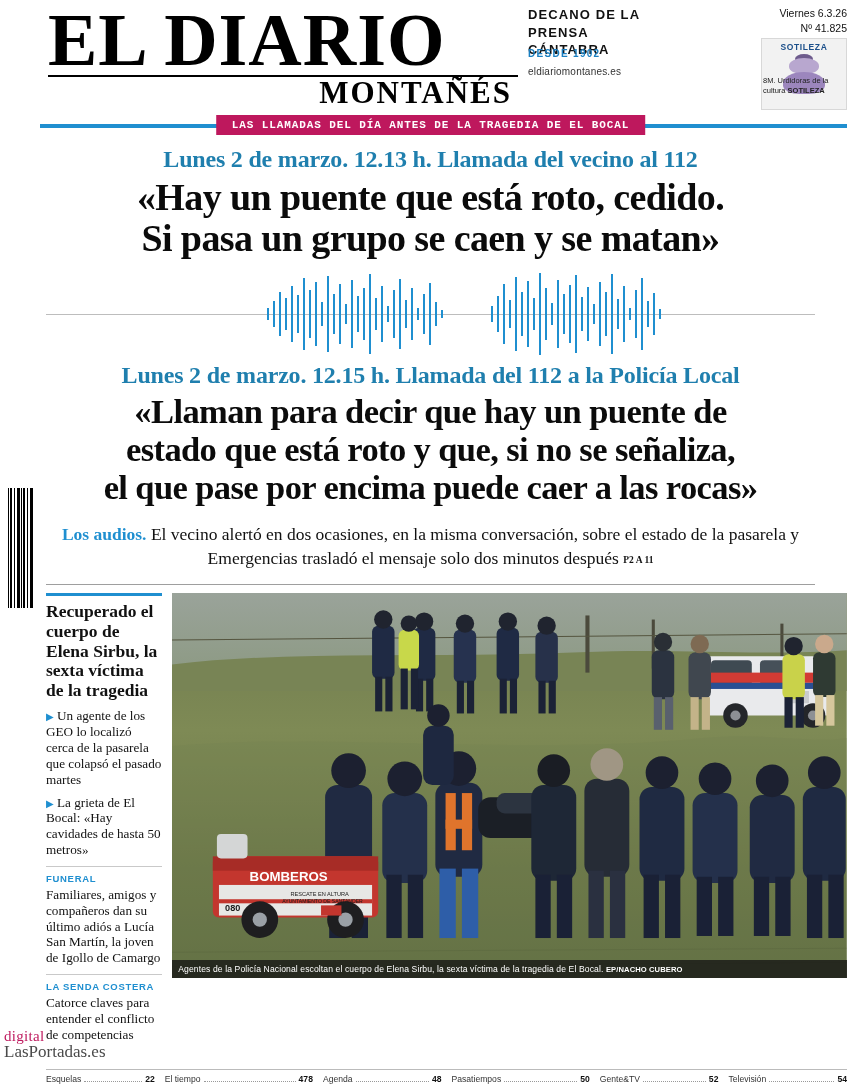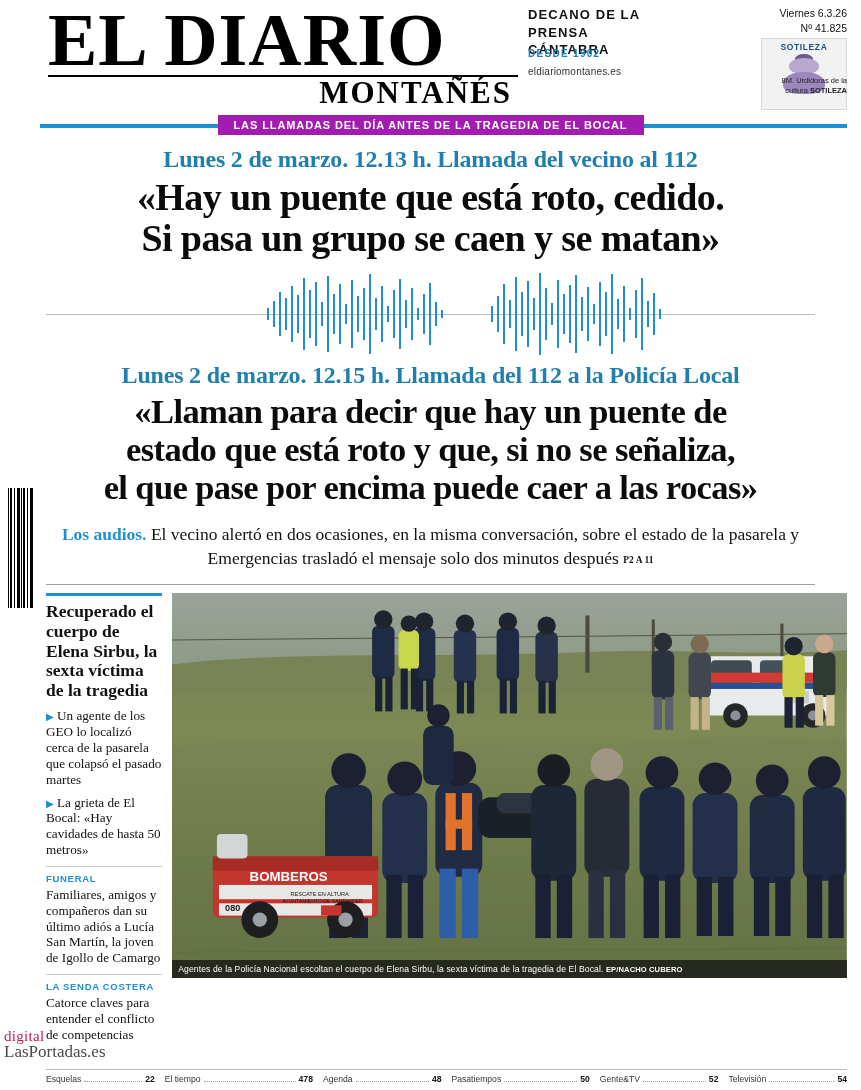--- a/index.html
+++ b/index.html
@@ -80,21 +80,21 @@
   .promo-art .b2 {
     position: absolute; left: 21px; top: 20px; width: 42px; height: 22px;
     background: #9c86bd; border-radius: 50% 50% 40% 40%;
   }
   .promo-art .b3 {
     position: absolute; left: 33px; top: 2px; width: 18px; height: 10px;
     background: #6d5b8c; border-radius: 50%;
   }
   .promo-cap {
     position: absolute; right: 14px; top: 76px; width: 86px;
-    font-size: 7.5px; line-height: 1.3; color: #222; text-align: right;
+    font-size: 7.5px; line-height: 1.3; color: #222; text-align: left;
     padding-left: 2px;
   }
   .promo-cap b { font-size: 7.5px; }
 
   
   .barcode {
     position: absolute; left: 8px; top: 488px;
     width: 26px; height: 120px;
   }
   .barcode .bars {
@@ -105,24 +105,25 @@
   }
 
   
   .ribbon-wrap { position: relative; height: 22px; margin-top: 2px; }
   .ribbon-line {
     position: absolute; left: 40px; right: 14px; top: 10px;
     height: 4px; background: #1f8fd0;
   }
   .ribbon {
     position: absolute; left: 50%; transform: translateX(-50%); top: 1px;
-    background: #a21caf; color: #fff;
+    background: #be185d; color: #fff;
     font-size: 11px; font-weight: 700; letter-spacing: .9px;
     padding: 4px 16px 4px 16px;
     white-space: nowrap;
+    font-family: Liberation Mono, monospace;
   }
 
   
   .lead { padding: 10px 46px 0 46px; text-align: center; }
   .kicker {
     color: #1f7fae; font-weight: 700;
     font-family: "Liberation Serif", serif;
     font-size: 24px; letter-spacing: -0.2px;
     margin-bottom: 4px;
   }

